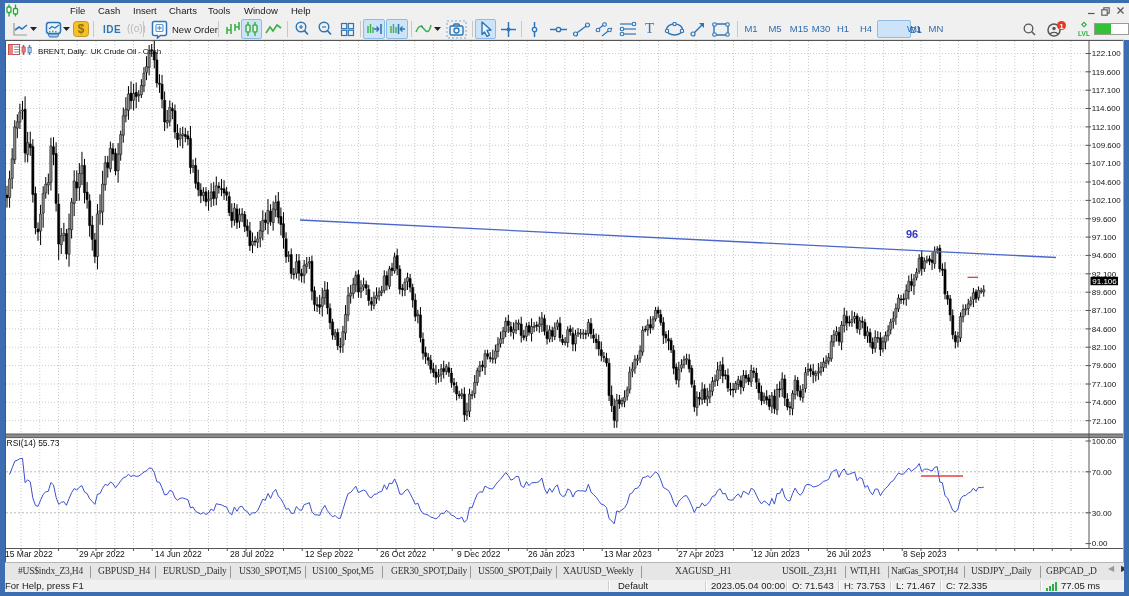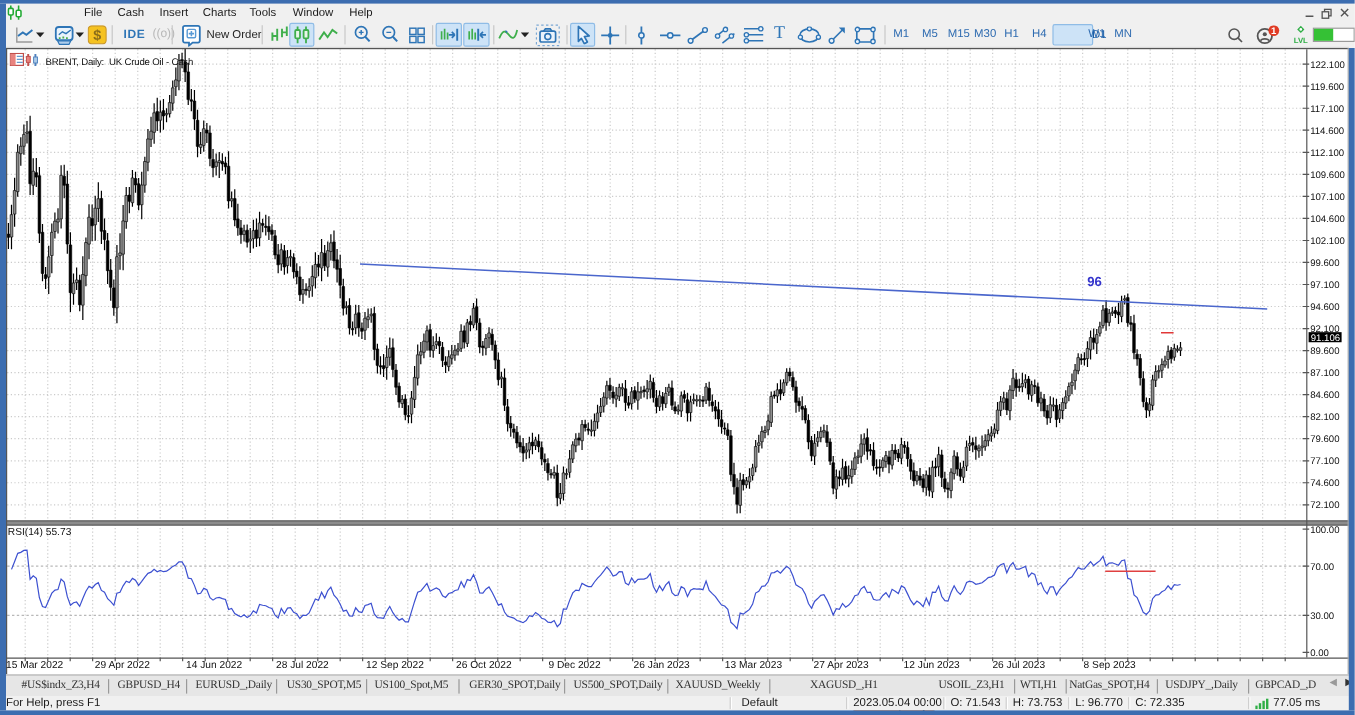--- a/index.html
+++ b/index.html
@@ -384,21 +384,21 @@
  <span class="st" style="left:5px">For Help, press F1</span>
  <span class="stsep" style="left:608px"></span>
  <span class="st" style="left:618px">Default</span>
  <span class="stsep" style="left:705px"></span>
  <span class="st" style="left:711px">2023.05.04 00:00</span>
  <span class="stsep" style="left:786px"></span>
  <span class="st" style="left:792px">O: 71.543</span>
  <span class="stsep" style="left:838px"></span>
  <span class="st" style="left:844px">H: 73.753</span>
  <span class="stsep" style="left:890px"></span>
- <span class="st" style="left:896px">L: 96.770</span>
+ <span class="st" style="left:896px">L: 71.467</span>
  <span class="stsep" style="left:940px"></span>
  <span class="st" style="left:946px">C: 72.335</span>
  <span class="stsep" style="left:1040px"></span>
  <svg class="ic" style="position:absolute;left:1046px;top:2px" width="12" height="9" viewBox="0 0 12 9">
   <rect x="0" y="6" width="2" height="3" fill="#2fae46"></rect>
       <rect x="3" y="4" width="2" height="5" fill="#2fae46"></rect>
   <rect x="6" y="2" width="2" height="7" fill="#2fae46"></rect>
       <rect x="9" y="0" width="2" height="9" fill="#2fae46"></rect>
  </svg>
  <span class="st" style="left:1061px">77.05 ms</span>

